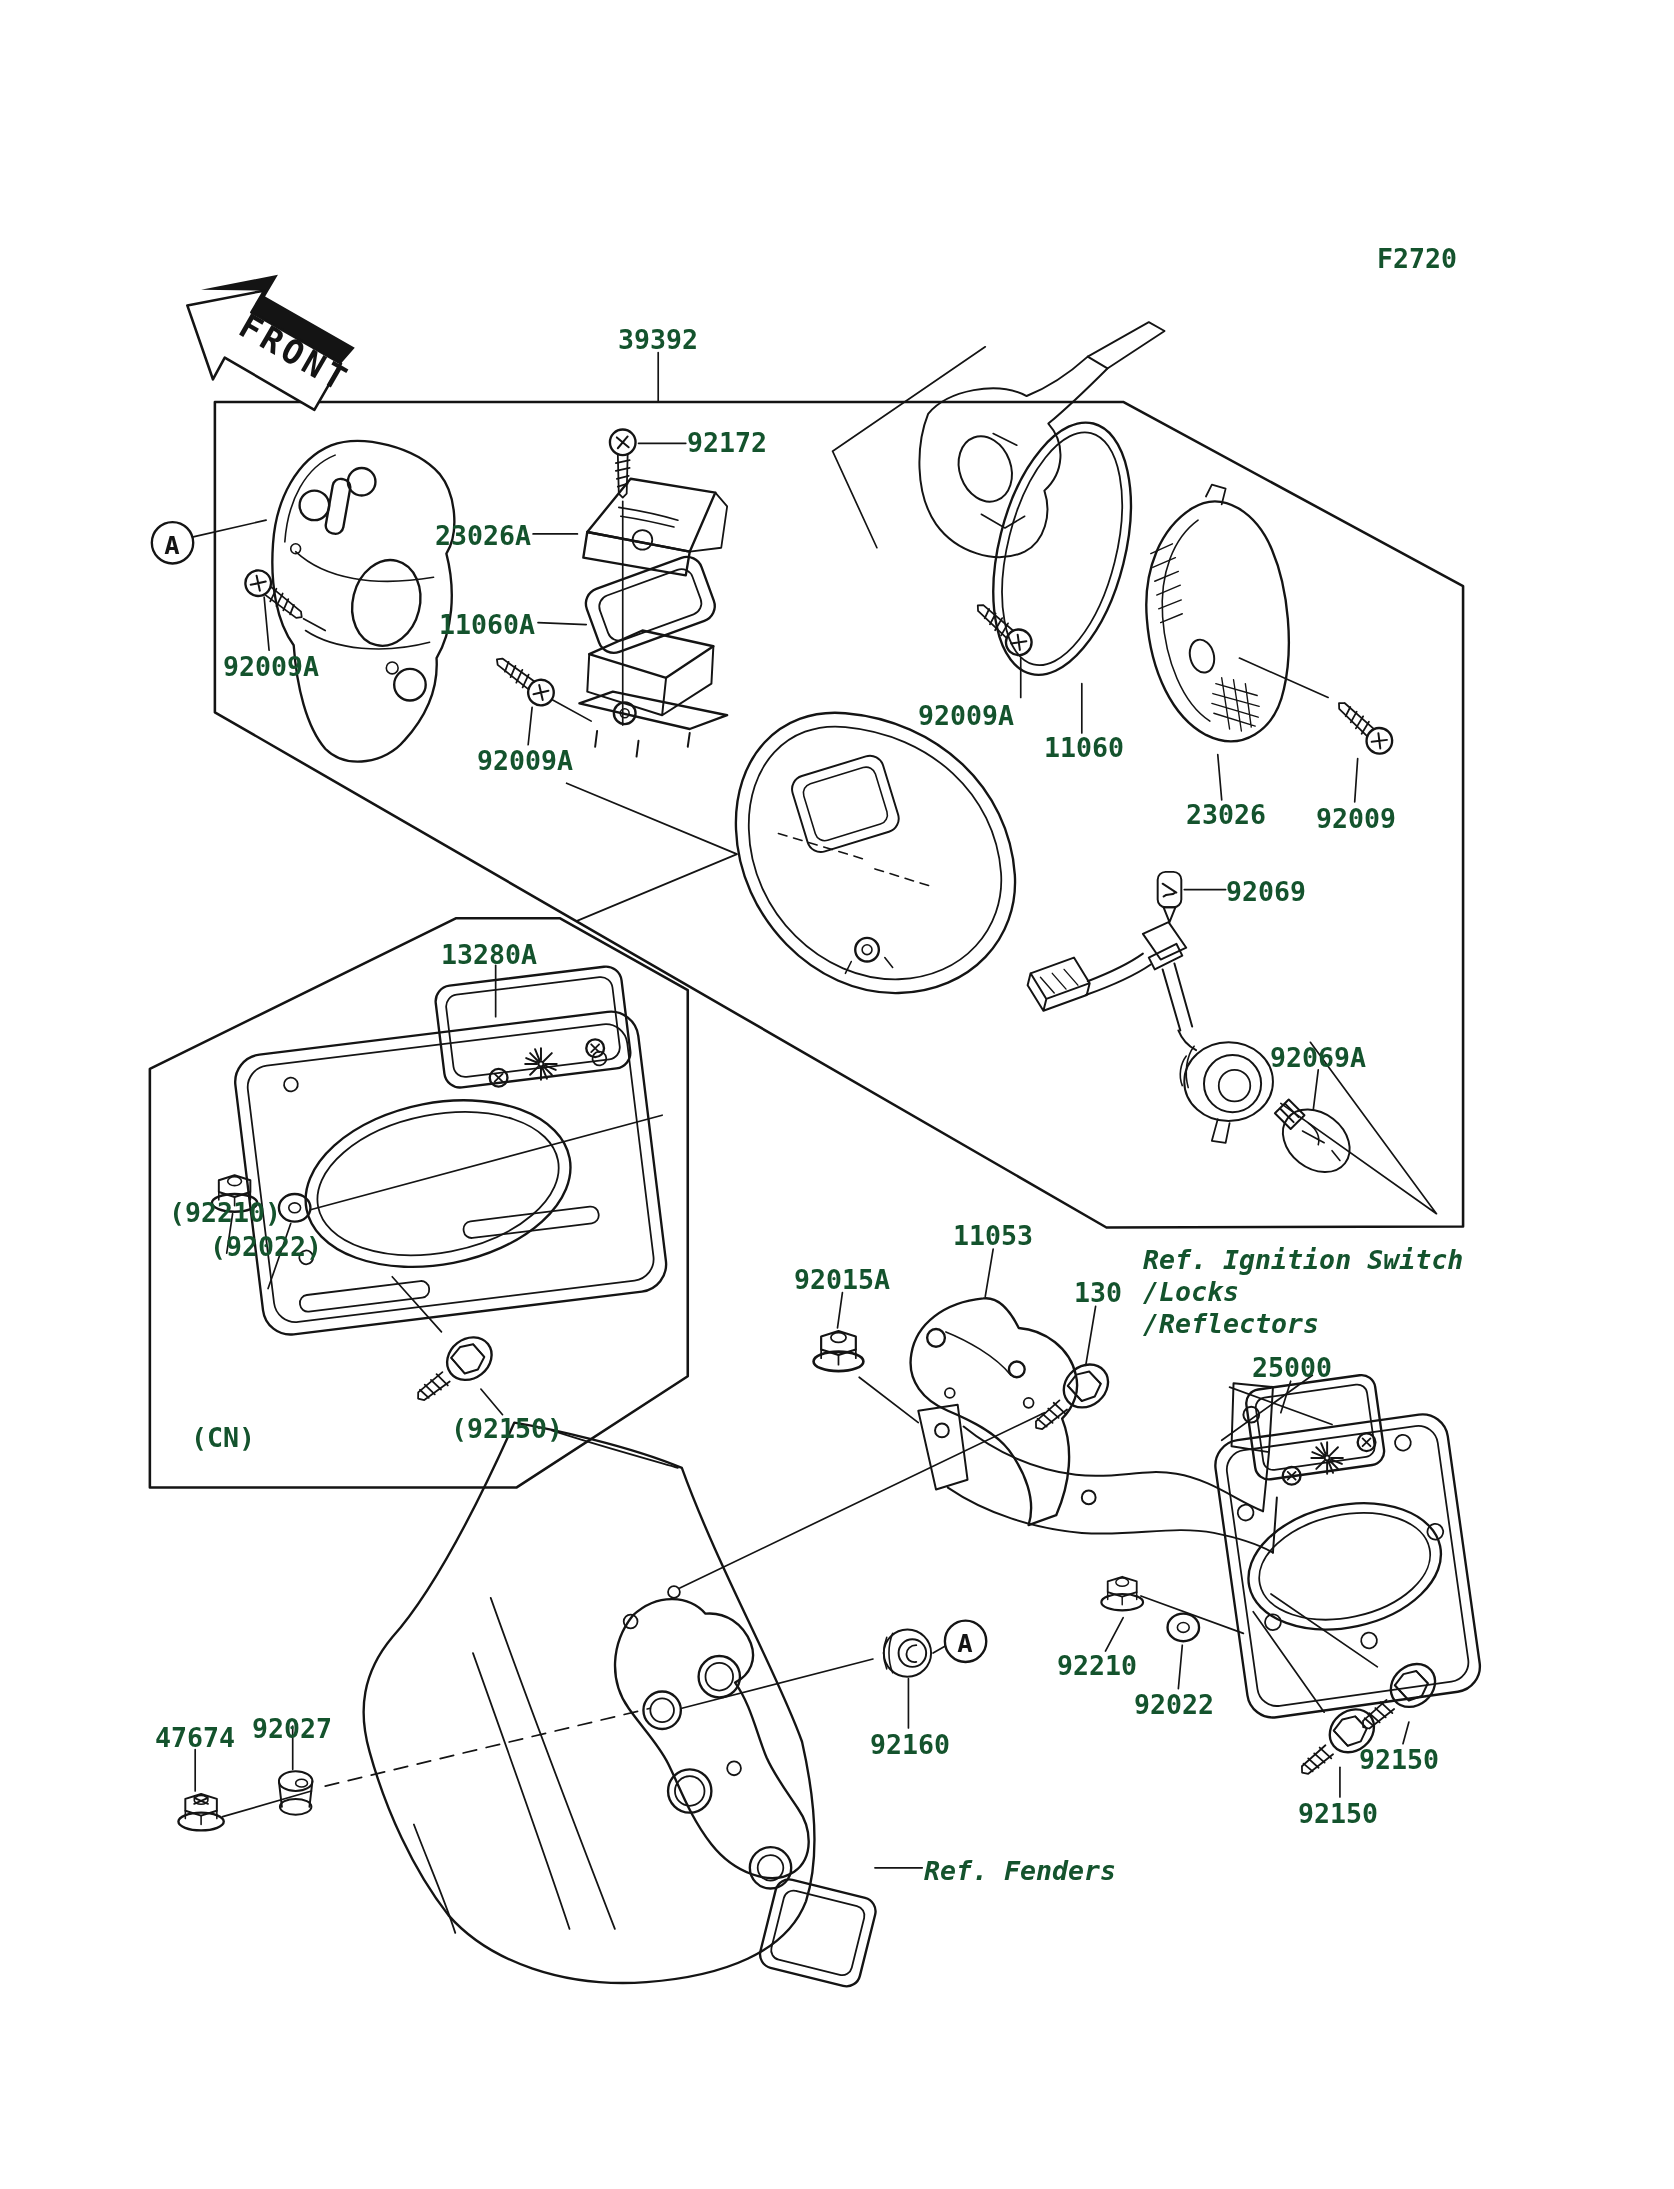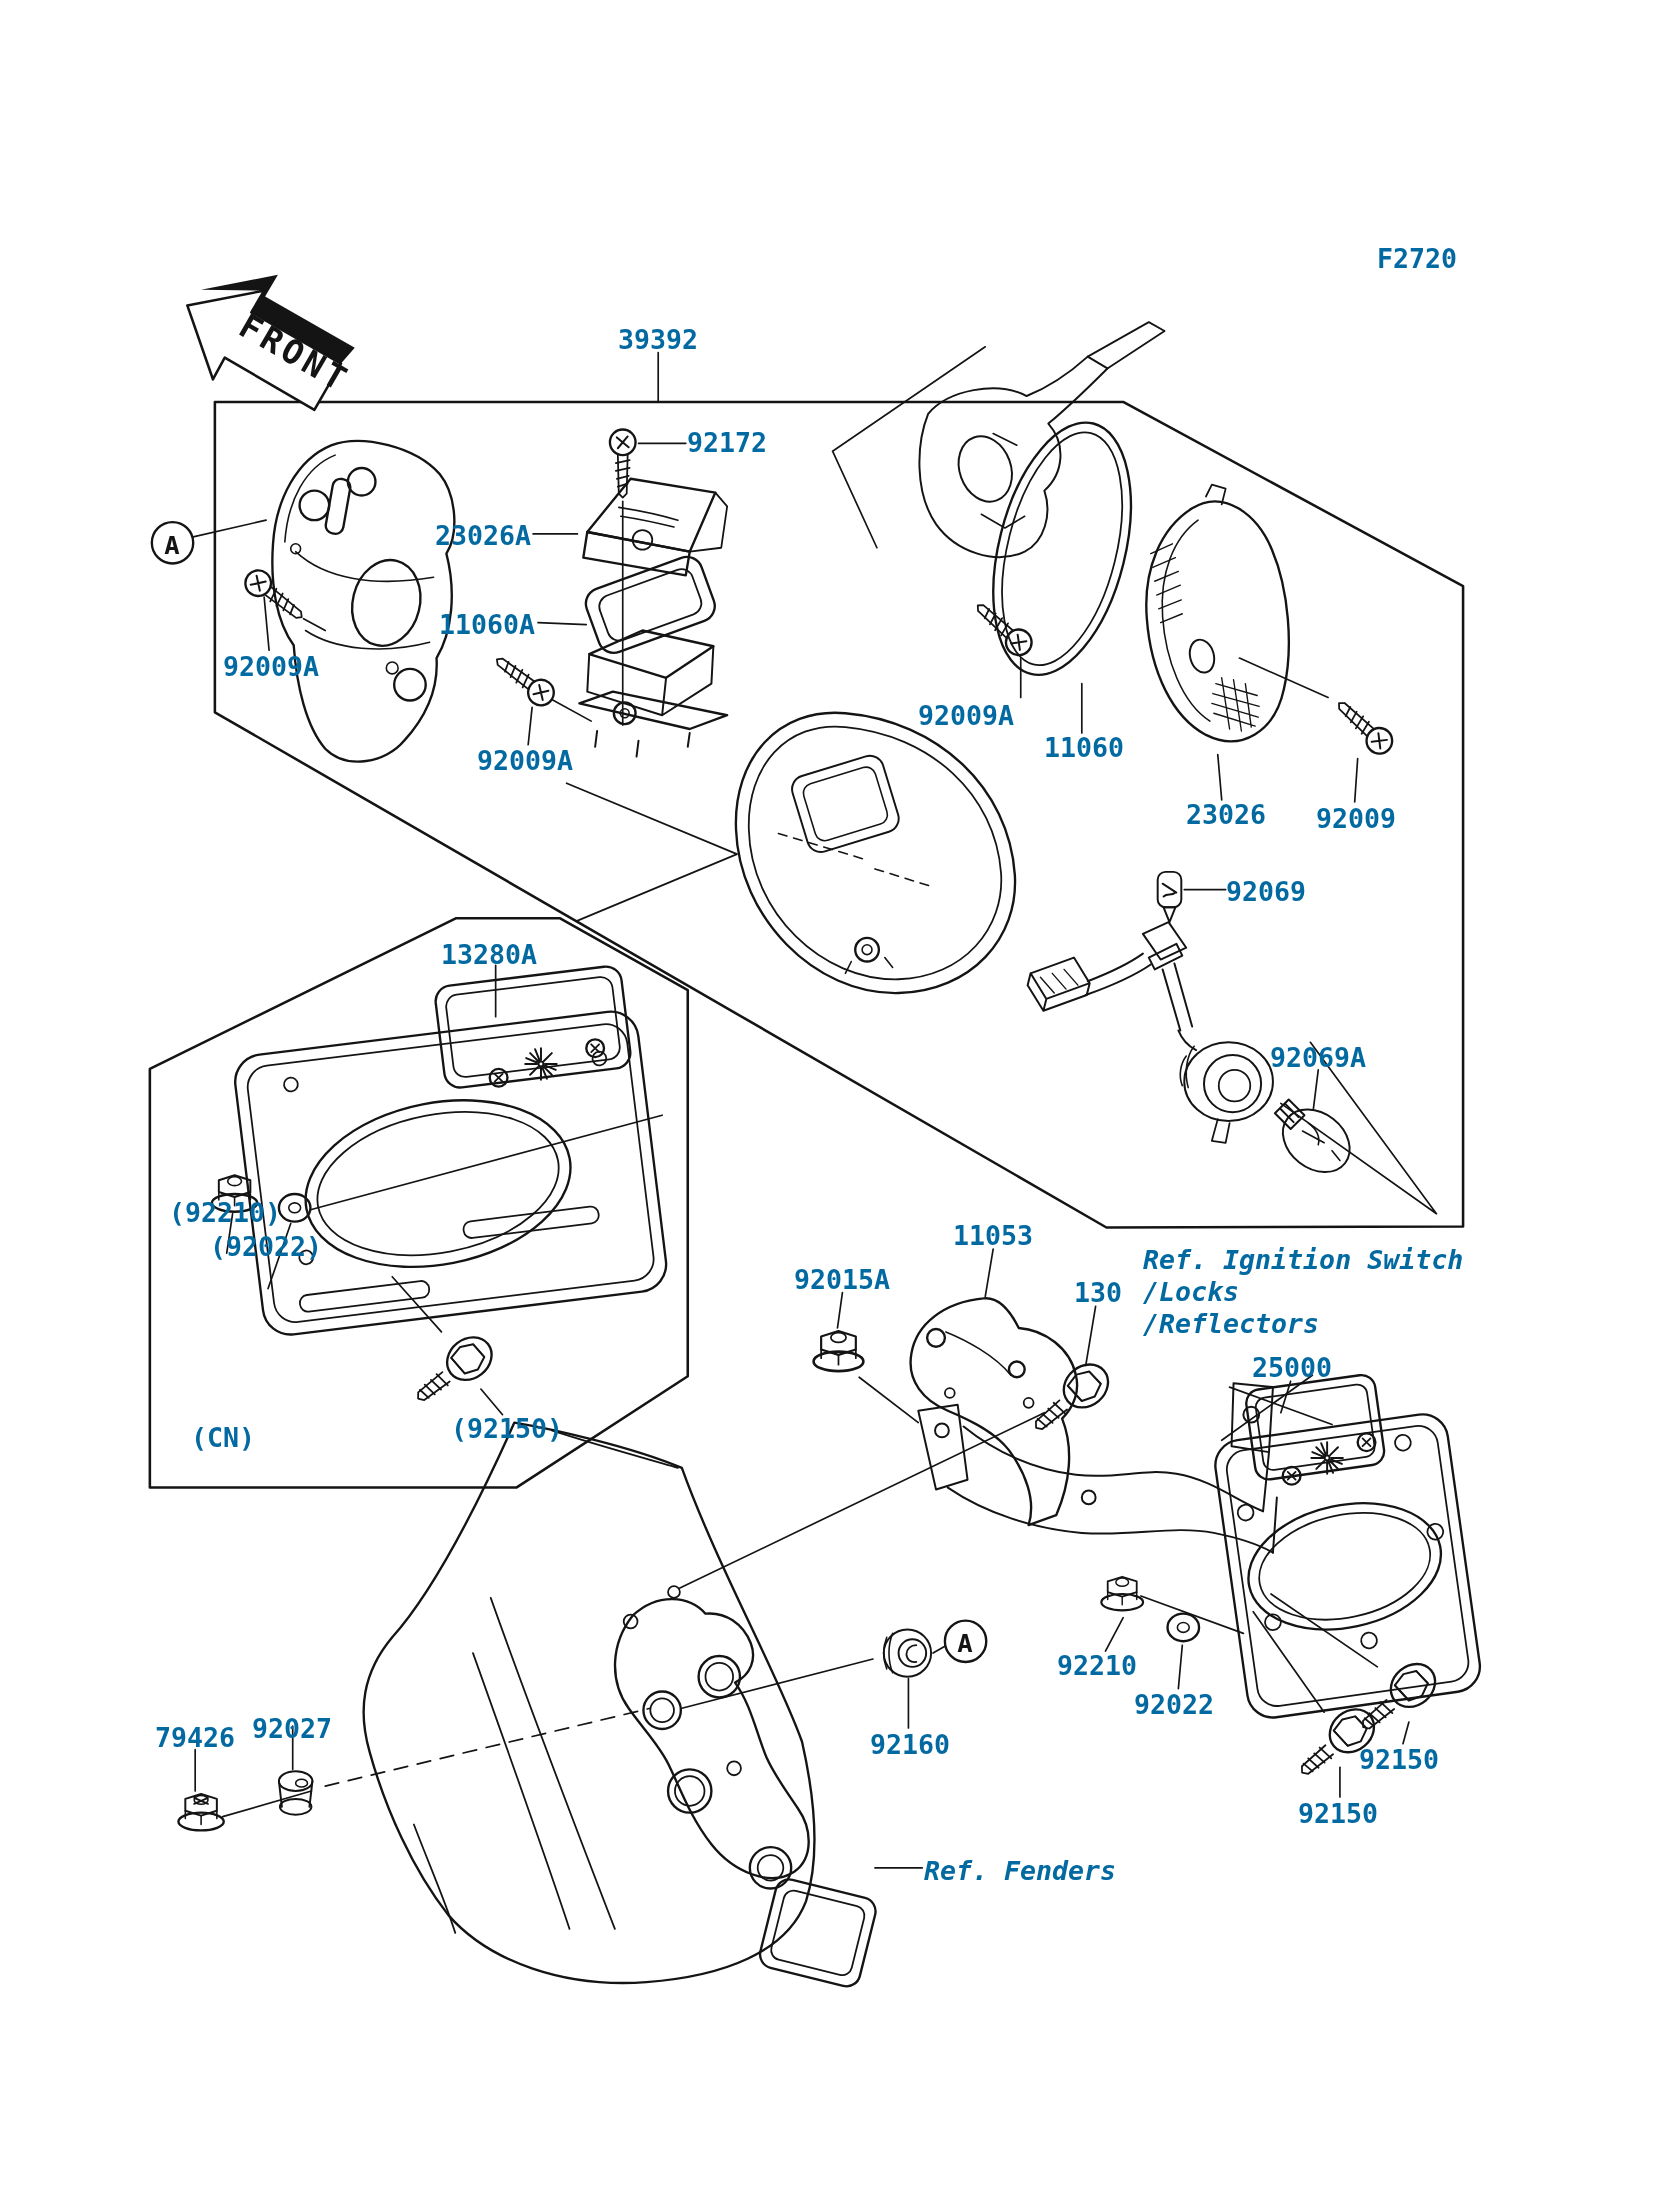--- a/index.html
+++ b/index.html
@@ -1,20 +1,20 @@
 <!DOCTYPE html>
 <html><head>
 <meta charset="utf-8">
 <style>
   html,body{margin:0;padding:0;background:#ffffff;}
   #page{position:relative;width:1675px;height:2190px;background:#ffffff;overflow:hidden;
         font-family:"DejaVu Sans Mono","Liberation Mono",monospace;}
   #art{position:absolute;left:0;top:0;}
   .lbl{position:absolute;transform:translate(-50%,-50%);white-space:nowrap;
-       font-weight:bold;font-size:26.6px;color:#0369a1;letter-spacing:0px;}
+       font-weight:bold;font-size:26.6px;color:#14532d;letter-spacing:0px;}
   .lbl.la{transform:translate(0,-50%);font-style:italic;} 
   .marker{position:absolute;transform:translate(-50%,-50%);font-weight:bold;font-size:25.6px;color:#141414;}
 </style>
 </head>
 <body>
 <div id="page">
 
 <svg id="art" width="1675" height="2190" viewBox="0 0 1700 2223" fill="none" stroke="#141414" stroke-width="2.4" stroke-linecap="round" stroke-linejoin="round">
 
   <defs>
@@ -351,21 +351,21 @@
 <div class="lbl" style="left:842px;top:1279px">92015A</div>
 <div class="lbl" style="left:993px;top:1235px">11053</div>
 <div class="lbl" style="left:1098px;top:1292px">130</div>
 <div class="lbl" style="left:1292px;top:1367px">25000</div>
 <div class="lbl" style="left:1097px;top:1665px">92210</div>
 <div class="lbl" style="left:1174px;top:1704px">92022</div>
 <div class="lbl" style="left:1399px;top:1759px">92150</div>
 <div class="lbl" style="left:1338px;top:1813px">92150</div>
 <div class="lbl" style="left:910px;top:1744px">92160</div>
 <div class="lbl" style="left:292px;top:1728px">92027</div>
-<div class="lbl" style="left:195px;top:1737px">79426</div>
+<div class="lbl" style="left:195px;top:1737px">47674</div>
 <div class="lbl la" style="left:1143px;top:1259px">Ref. Ignition Switch</div>
 <div class="lbl la" style="left:1143px;top:1291px">/Locks</div>
 <div class="lbl la" style="left:1143px;top:1323px">/Reflectors</div>
 <div class="lbl la" style="left:924px;top:1870px">Ref. Fenders</div>
 <div class="marker" style="left:172px;top:545px">A</div>
 <div class="marker" style="left:965px;top:1643px">A</div>
 
 </div>
 
 

